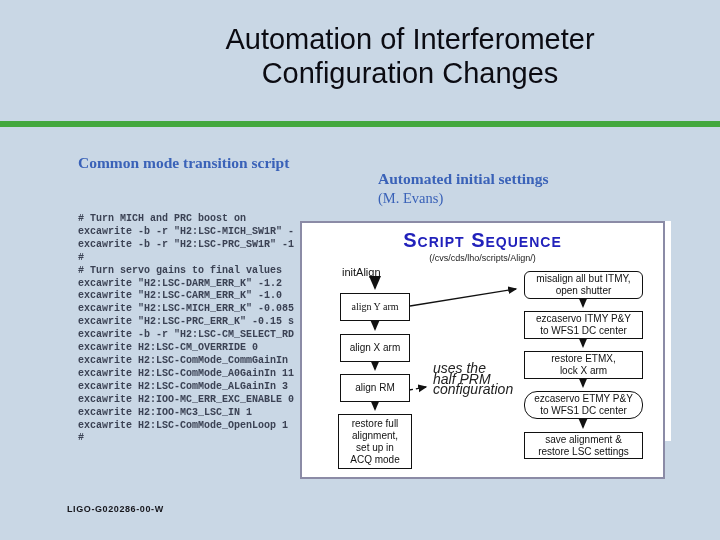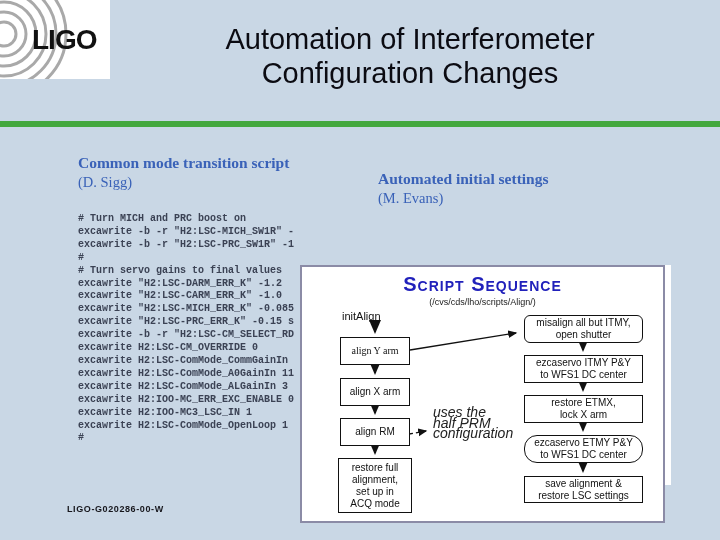--- a/index.html
+++ b/index.html
@@ -24,21 +24,21 @@
   .section-heading .au{font-size:14.5px;line-height:19px;}
   .left-heading{left:78px;top:153px;width:300px;}
   .right-heading{left:378px;top:169px;width:300px;}
 
   
   .code-block{position:absolute;left:78px;top:213px;width:226px;height:236px;
     font-family:"Liberation Mono",monospace;font-size:10px;font-weight:bold;
     line-height:12.9px;color:#3b4254;white-space:pre;overflow:hidden;}
 
   
-  .panel-canvas{position:absolute;left:300px;top:221px;width:371px;height:220px;background:#ffffff;margin-top:44px;}
+  .panel-canvas{position:absolute;left:300px;top:221px;width:371px;height:220px;background:#ffffff;}
   .panel{position:absolute;left:0;top:0;width:365px;height:258px;border:2px solid #8b8ba6;
     box-sizing:border-box;background:#ffffff;overflow:hidden;}
   .panel-inner{position:absolute;left:0;top:0;width:361px;height:254px;}
   .seq-title{position:absolute;left:0;top:6px;width:100%;text-align:center;
     font-variant:small-caps;font-weight:bold;font-size:20px;letter-spacing:1px;color:#2121bb;}
   .seq-subtitle{position:absolute;left:0;top:30px;width:100%;text-align:center;
     font-size:9px;color:#222222;}
 
   .flow-label{position:absolute;left:40px;top:43px;font-size:11px;color:#111111;}
   .fbox{position:absolute;border:1.5px solid #111111;background:#ffffff;box-sizing:border-box;
@@ -52,44 +52,30 @@
 
   
   .footer{position:absolute;left:67px;top:504px;font-size:9px;font-weight:bold;
     letter-spacing:0.6px;color:#16161c;}
 </style>
 </head>
 <body>
 
 <div class="slide">
 
-  <div class="logo-box">
-    <svg class="logo-arcs" width="110" height="79" viewBox="0 0 110 79">
-      <g fill="none" stroke="#a9a9a9" stroke-width="3">
-        <circle cx="4" cy="34" r="12"></circle>
-        <circle cx="4" cy="34" r="22"></circle>
-        <circle cx="4" cy="34" r="32"></circle>
-        <circle cx="4" cy="34" r="42"></circle>
-        <circle cx="4" cy="34" r="52"></circle>
-        <circle cx="4" cy="34" r="62"></circle>
-      </g>
-    </svg>
-    <span class="logo-text">LIGO</span>
-  </div>
 
   <div class="title-block">
     <div>Automation of Interferometer</div>
     <div>Configuration Changes</div>
   </div>
 
   <div class="divider"></div>
 
   <div class="section-heading left-heading">
     <div class="hd">Common mode transition script</div>
-    <div class="au">(D. Sigg)</div>
   </div>
 
   <div class="section-heading right-heading">
     <div class="hd">Automated initial settings</div>
     <div class="au">(M. Evans)</div>
   </div>
 
   <div class="code-block"># Turn MICH and PRC boost on
 excawrite -b -r "H2:LSC-MICH_SW1R" -
 excawrite -b -r "H2:LSC-PRC_SW1R" -1

